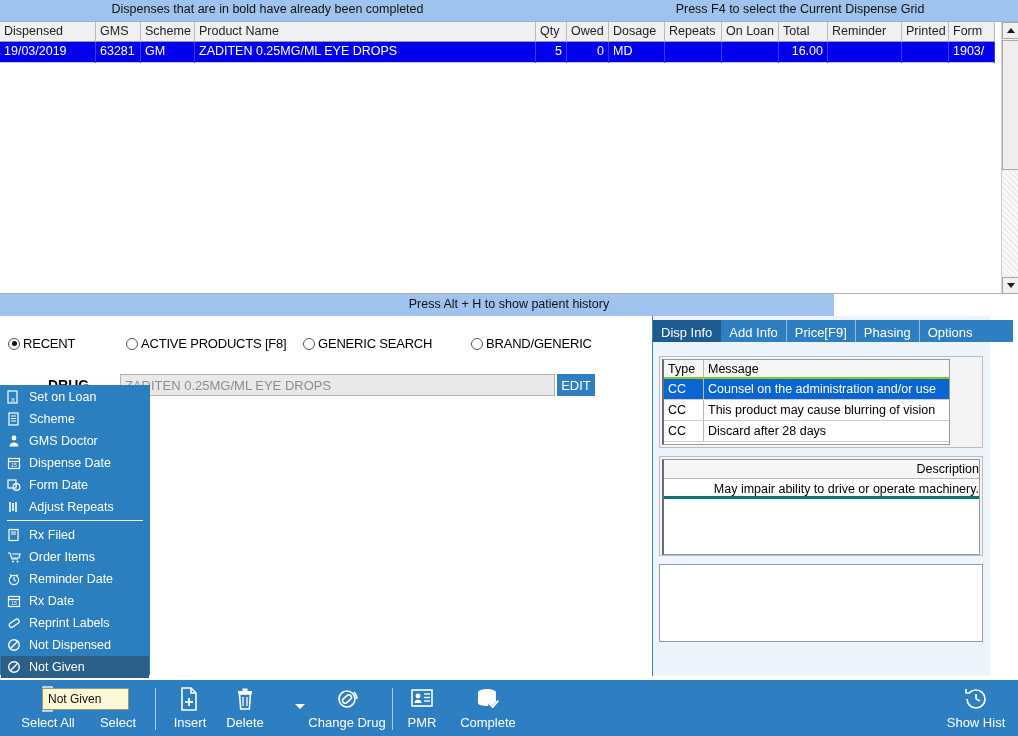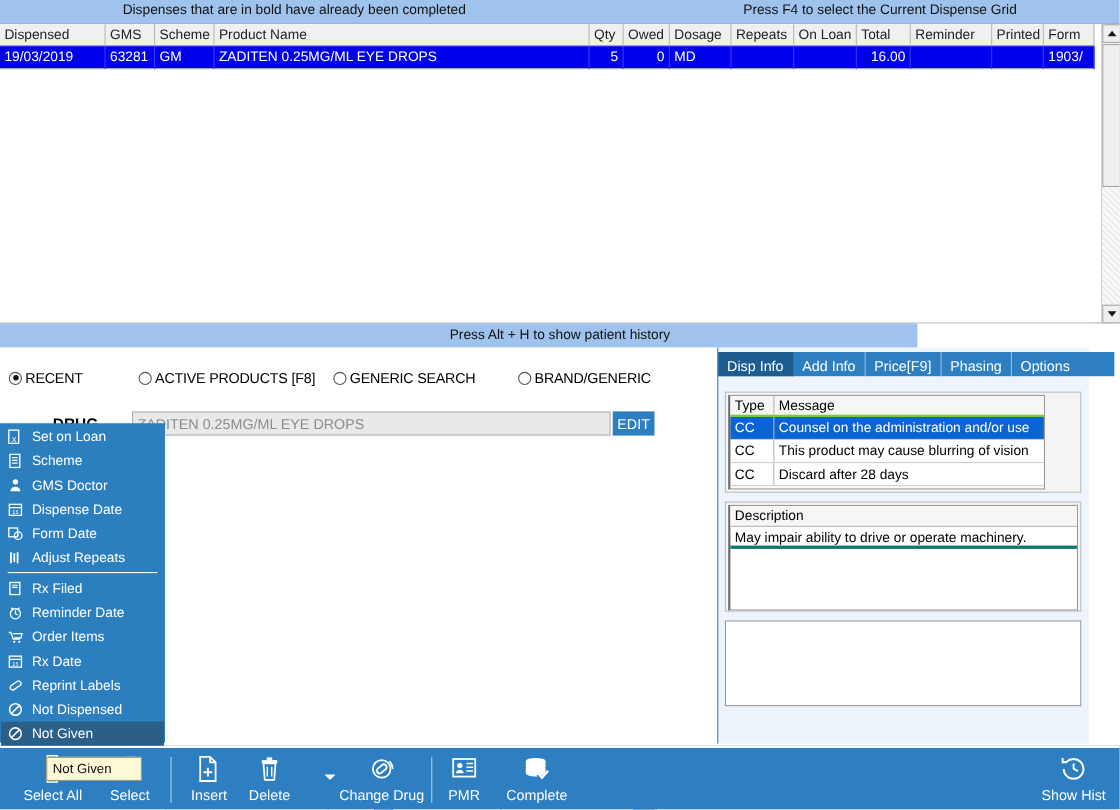--- a/index.html
+++ b/index.html
@@ -198,21 +198,21 @@
   .c-type { width: 40px; border-right: 1px solid #b7b7b7; }
   .c-msg { flex: 1; }
 
   .desc-outer {
     position: absolute; left: 6px; top: 140px; width: 324px; height: 100px;
     border: 1px solid #bdbdbd; background: #f4f4f4;
   }
   .desc-table {
     position: absolute; left: 2px; top: 2px; width: 318px; height: 96px;
     background: #fff; border-left: 2px solid #6a6a6a; border-top: 1px solid #9a9a9a;
-    border-right: 1px solid #9a9a9a; border-bottom: 1px solid #9a9a9a;
+    border-right: 1px solid #9a9a9a; border-bottom: 1px solid #9a9a9a; text-align: right;
   }
   .dt-head {
     height: 19px; border-bottom: 1px solid #b7b7b7; background: #f6f6f6;
     font-size: 12.5px; padding: 2px 0 0 4px;
   }
   .dt-row {
     height: 20px; border-bottom: 3px solid #0f766e;
     font-size: 12.5px; padding: 3px 0 0 4px; white-space: nowrap; overflow: hidden;
   }
   .blank-box {
@@ -476,39 +476,39 @@
             <rect x="2" y="1.5" width="9" height="11" fill="none" stroke="#fff" stroke-width="1.2"></rect>
             <line x1="4" y1="4" x2="9" y2="4" stroke="#fff"></line>
             <line x1="4" y1="6" x2="9" y2="6" stroke="#fff"></line>
           </svg>
       </span>
       <span>Rx Filed</span>
     </div>
     <div class="ctx-item">
       <span class="ctx-ico">
         <svg width="14" height="14" viewBox="0 0 14 14">
+            <path d="M1 3h2l2 6h6" fill="none" stroke="#fff" stroke-width="1.2"></path>
+            <path d="M5 4h8l-1 4H5.6" fill="none" stroke="#fff" stroke-width="1.2"></path>
+            <circle cx="6" cy="11.5" r="1" fill="#fff"></circle>
+            <circle cx="10.5" cy="11.5" r="1" fill="#fff"></circle>
+          </svg>
+      </span>
+      <span>Order Items</span>
+    </div>
+    <div class="ctx-item">
+      <span class="ctx-ico">
+        <svg width="14" height="14" viewBox="0 0 14 14">
             <circle cx="7" cy="8" r="4.6" fill="none" stroke="#fff" stroke-width="1.2"></circle>
             <line x1="7" y1="5" x2="7" y2="8" stroke="#fff" stroke-width="1.2"></line>
             <line x1="7" y1="8" x2="9" y2="9" stroke="#fff" stroke-width="1.2"></line>
             <line x1="3" y1="2.5" x2="5" y2="4" stroke="#fff" stroke-width="1.2"></line>
             <line x1="11" y1="2.5" x2="9" y2="4" stroke="#fff" stroke-width="1.2"></line>
           </svg>
       </span>
       <span>Reminder Date</span>
-    </div>
-    <div class="ctx-item">
-      <span class="ctx-ico">
-        <svg width="14" height="14" viewBox="0 0 14 14">
-            <path d="M1 3h2l2 6h6" fill="none" stroke="#fff" stroke-width="1.2"></path>
-            <path d="M5 4h8l-1 4H5.6" fill="none" stroke="#fff" stroke-width="1.2"></path>
-            <circle cx="6" cy="11.5" r="1" fill="#fff"></circle>
-            <circle cx="10.5" cy="11.5" r="1" fill="#fff"></circle>
-          </svg>
-      </span>
-      <span>Order Items</span>
     </div>
     <div class="ctx-item">
       <span class="ctx-ico">
         <svg width="14" height="14" viewBox="0 0 14 14">
             <rect x="1.5" y="2.5" width="11" height="10" fill="none" stroke="#fff" stroke-width="1.2"></rect>
             <line x1="1.5" y1="5.5" x2="12.5" y2="5.5" stroke="#fff" stroke-width="1.2"></line>
             <text x="7" y="11" font-size="5" fill="#fff" text-anchor="middle">15</text>
           </svg>
       </span>
       <span>Rx Date</span>

